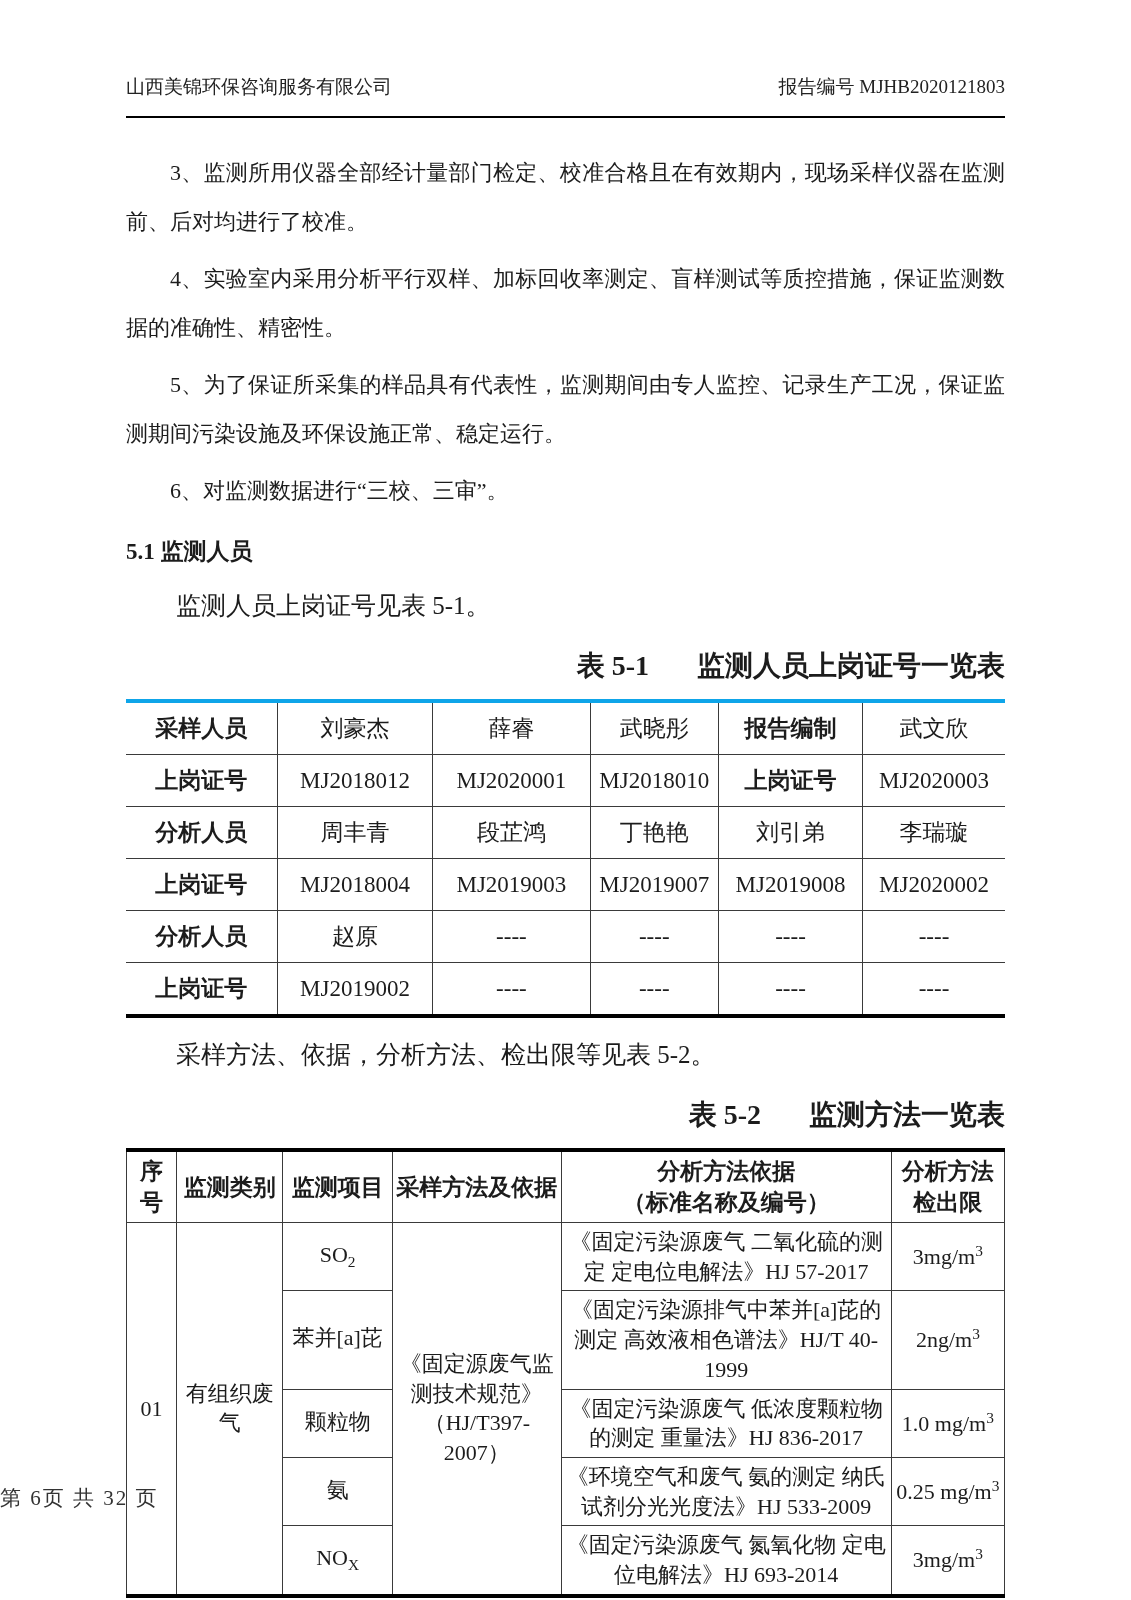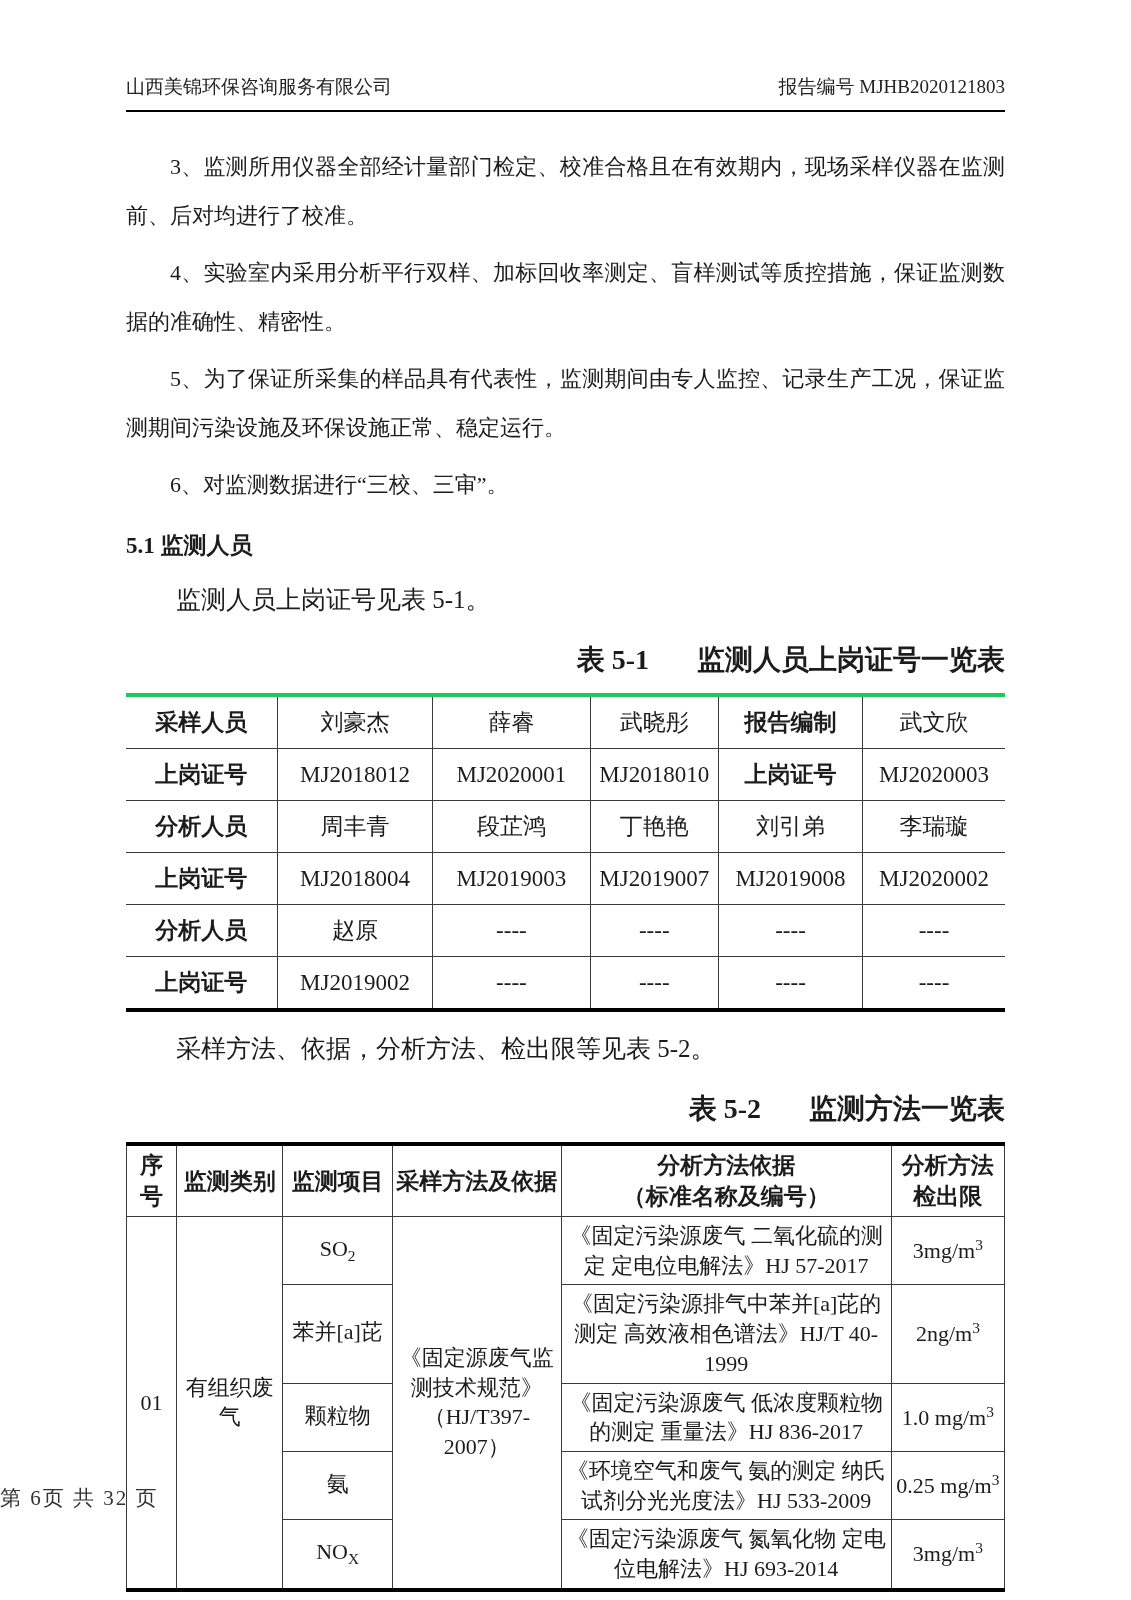--- a/index.html
+++ b/index.html
@@ -6,21 +6,21 @@
   body{
     width:1131px;height:1600px;background:#ffffff;position:relative;
     font-family:"Liberation Serif","DejaVu Serif",serif;color:#1c1c1c;
     overflow:hidden;
   }
   .page{padding:74px 126px 0 126px;}
   
   .doc-header{
     display:flex;justify-content:space-between;align-items:flex-end;
     font-size:19px;color:#222;
-    border-bottom:2px solid #000;padding-bottom:10px;
+    border-bottom:2px solid #000;padding-bottom:16px;
   }
   
   .body-text{margin-top:30px;}
   .para{
     font-size:22px;line-height:49px;text-indent:2em;text-align:justify;
     margin:0 0 8px 0;
   }
   .section-heading{
     font-size:23px;font-weight:bold;margin:20px 0 0 0;line-height:34px;
   }
@@ -29,21 +29,21 @@
   }
   .table-caption{
     text-align:right;font-size:28px;font-weight:bold;margin:26px 0 14px 0;
   }
   .table-caption .cap-label{margin-right:48px;}
   
   table{width:100%;border-collapse:collapse;table-layout:fixed;}
   td,th{text-align:center;vertical-align:middle;font-weight:normal;}
   .b{font-weight:bold;}
   
-  .t51{border-top:4px solid #22c55e;border-bottom:4px solid #000;}
+  .t51{border-top:4px solid #0ea5e9;border-bottom:4px solid #000;}
   .t51 td{
     height:49px;font-size:23px;border-left:1.5px solid #3a3a3a;
   }
   .t51 td:first-child{border-left:none;}
   .t51 tr + tr td{border-top:1.5px solid #3a3a3a;}
   
   .t52{border-top:4px solid #000;border-bottom:4px solid #000;}
   .t52 th,.t52 td{
     border:1.5px solid #3a3a3a;font-size:22px;padding:4px 3px;
     line-height:1.35;

